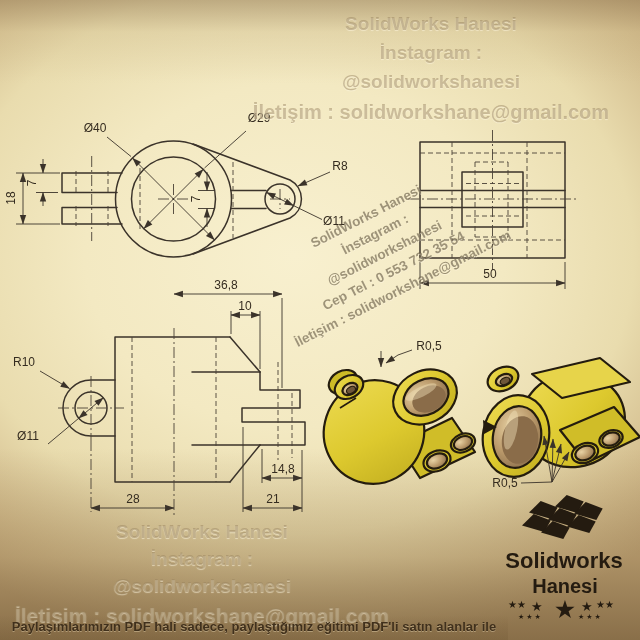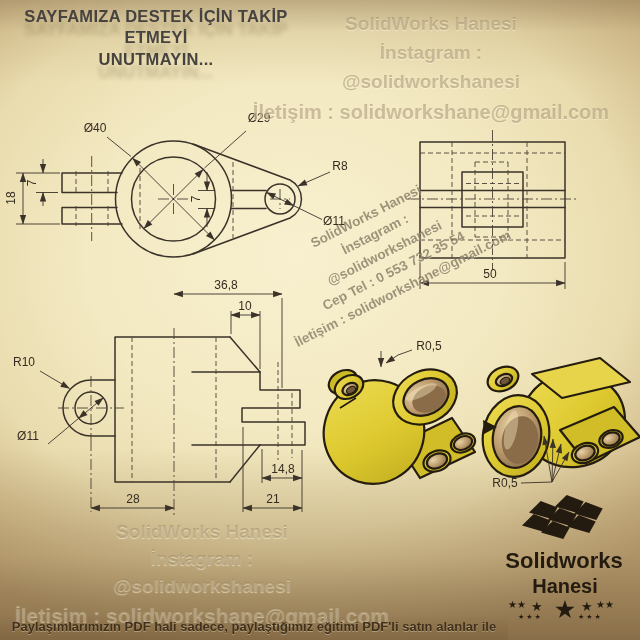--- a/index.html
+++ b/index.html
@@ -218,24 +218,20 @@
         <text x="531" y="611" font-size="13">★</text>
         <text class="mid" x="565" y="618" font-size="25">★</text>
         <text x="581" y="611" font-size="13">★</text>
         <text x="596" y="608" font-size="10">★★</text>
         <text x="518" y="619" font-size="7">★ ★ ★</text>
         <text x="578" y="619" font-size="7">★ ★ ★</text>
       </g>
     </g>
   </svg>
 
-  <div class="title">
-    <div>SAYFAMIZA DESTEK İÇİN TAKİP ETMEYİ</div>
-    <div>UNUTMAYIN...</div>
-  </div>
 
   <div class="wm wm-tr">
     <div>SolidWorks Hanesi</div>
     <div>İnstagram :</div>
     <div>@solidworkshanesi</div>
     <div class="big">İletişim : solidworkshane@gmail.com</div>
   </div>
 
   <div class="wm wm-c">
     <div>SolidWorks Hanesi</div>

